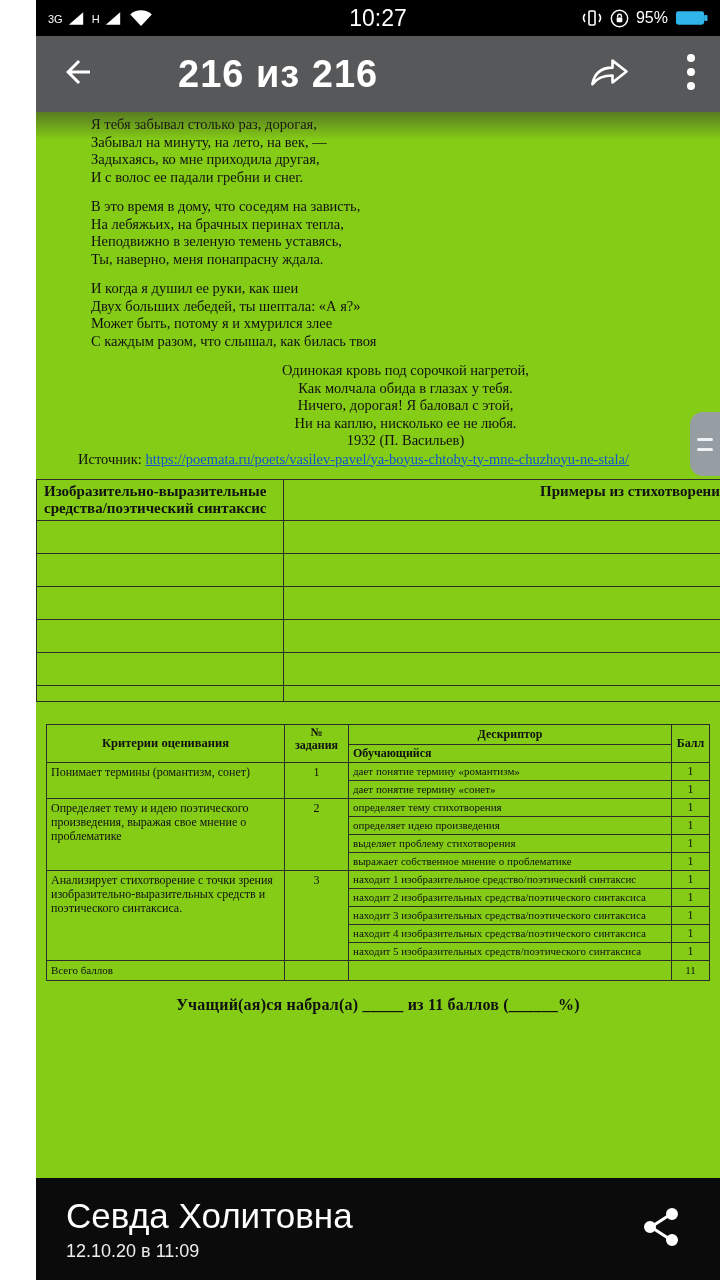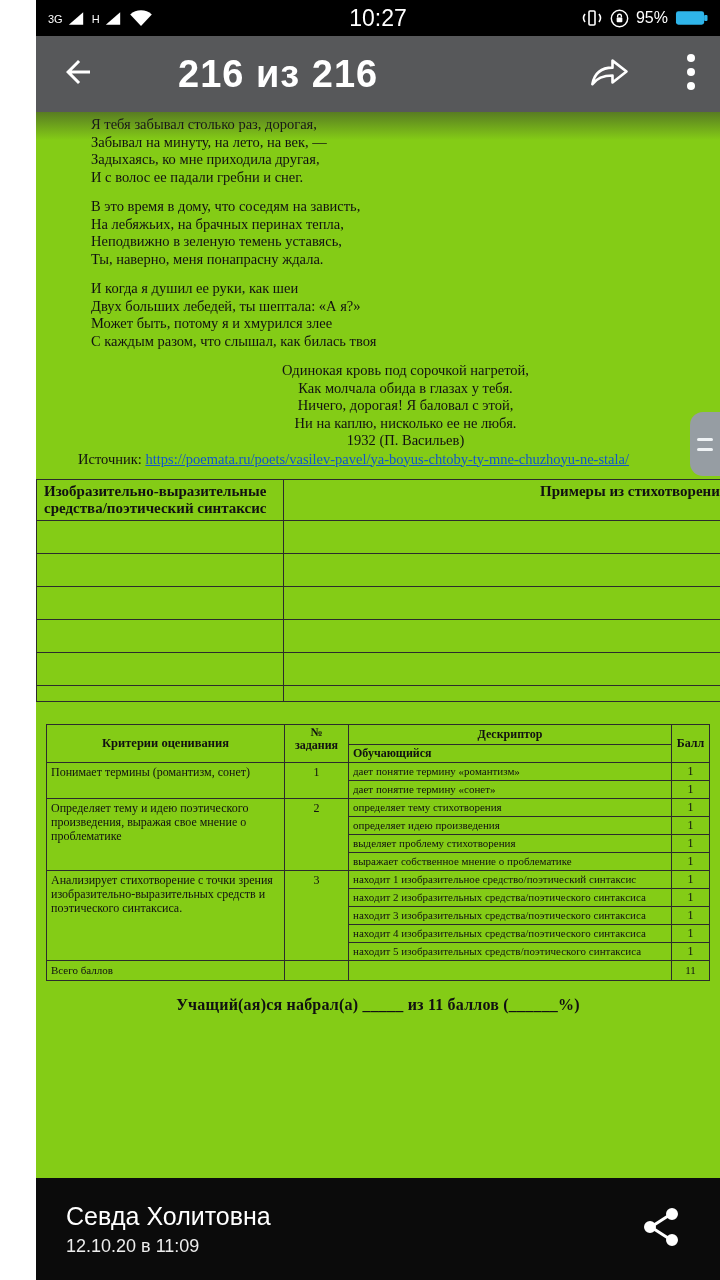--- a/index.html
+++ b/index.html
@@ -82,21 +82,21 @@
     margin-top: 15px; text-align: center; font-size: 16px; font-weight: 700;
     font-family: "Liberation Serif", serif; letter-spacing: .2px;
   }
 
   
   .bottom-bar {
     height: 102px; background: #0b0b0b; color: #fff; flex: 0 0 auto;
     display: flex; align-items: center; padding: 0 38px 0 30px;
   }
   .bb-text { display: flex; flex-direction: column; gap: 5px; }
-  .bb-name { font-size: 25px; font-weight: 400; }
+  .bb-name { font-size: 35px; font-weight: 400; }
   .bb-date { font-size: 18px; color: #ededed; }
   .bb-share { margin-left: auto; cursor: pointer; display: inline-flex; }
 
   
   .scroll-handle {
     position: absolute; right: 0; top: 412px; width: 30px; height: 64px;
     background: #969da3; border-radius: 13px 0 0 13px; z-index: 6; cursor: grab;
     display: flex; flex-direction: column; justify-content: center; align-items: center; gap: 7px;
   }
   .scroll-handle .bar { width: 16px; height: 3px; background: #eef2f4; border-radius: 2px; }

